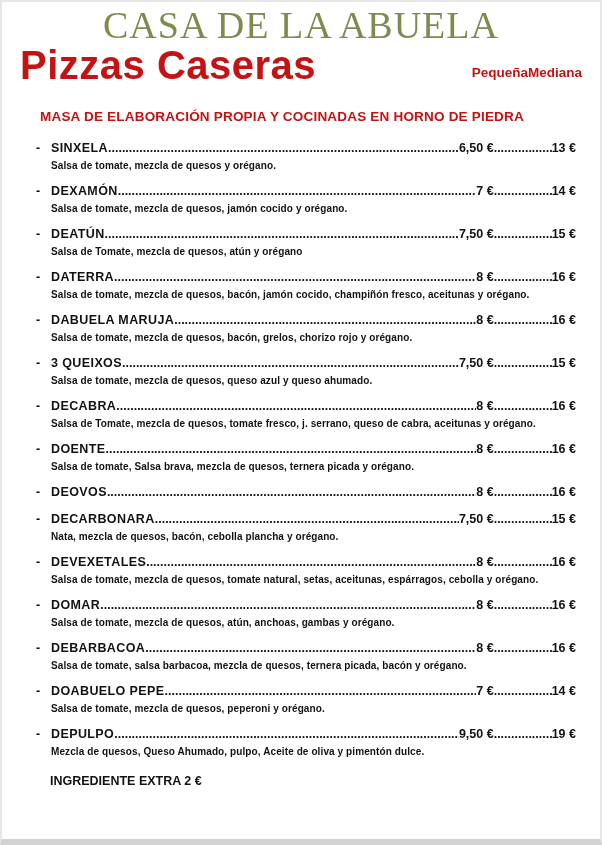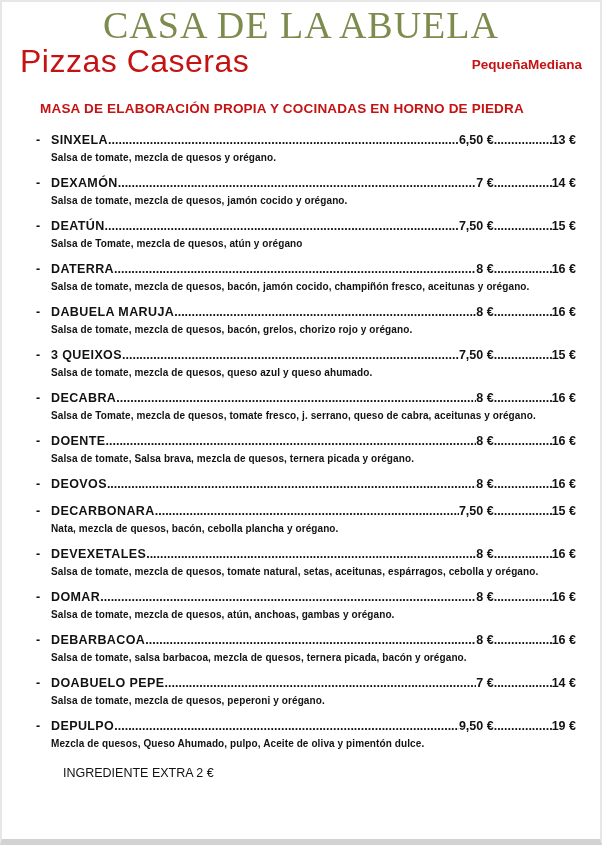--- a/index.html
+++ b/index.html
@@ -32,22 +32,22 @@
     letter-spacing:1px;
   }
   .subtitle-row{
     display:flex;
     align-items:flex-end;
     padding:0 6px 0 6px;
     margin-top:-2px;
   }
   .subtitle{
     color:var(--accent);
-    font-weight:400;
-    font-size:32px;
+    font-weight:700;
+    font-size:40px;
     letter-spacing:0.5px;
     line-height:1.0;
   }
   .size-labels{
     margin-left:auto;
     display:flex;
     color:var(--accent);
     font-weight:700;
     font-size:13.5px;
     padding-bottom:5px;
@@ -94,22 +94,22 @@
   }
   .price{ white-space:nowrap; font-weight:700; }
   .desc{
     font-size:10px;
     font-weight:700;
     line-height:13px;
     margin:3px 0 0 15px;
     letter-spacing:0.1px;
   }
   .footer{
-    margin:16px 0 0 27px;
-    font-weight:400;
+    margin:16px 0 0 14px;
+    font-weight:700;
     font-size:12.5px;
   }
 </style>
 </head>
 <body>
 
 <div class="page">
 
   <div class="title">CASA DE LA ABUELA</div>
 

